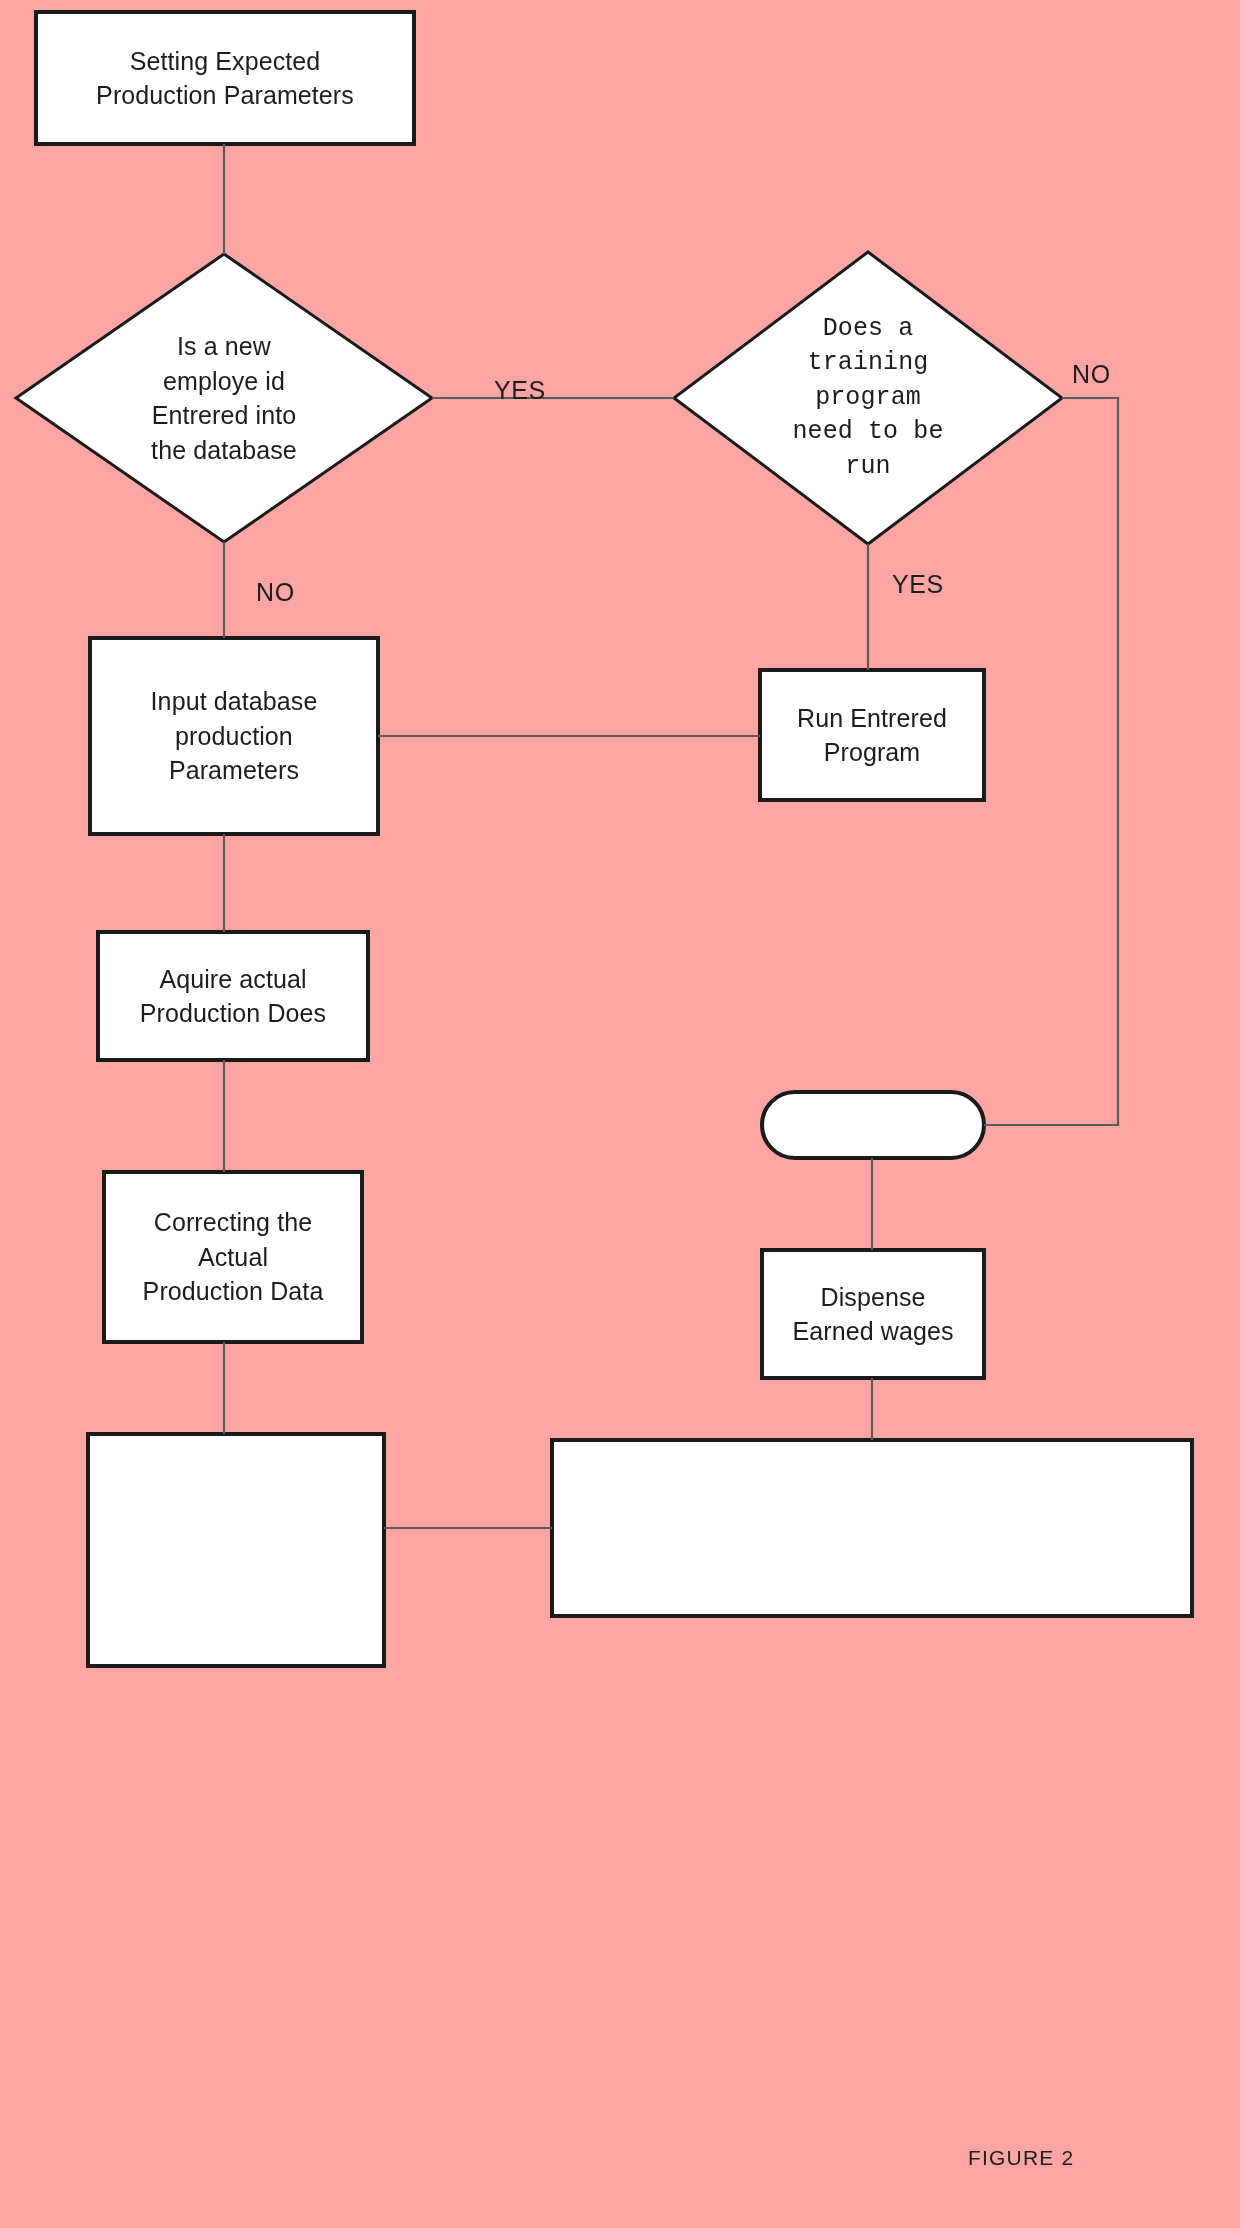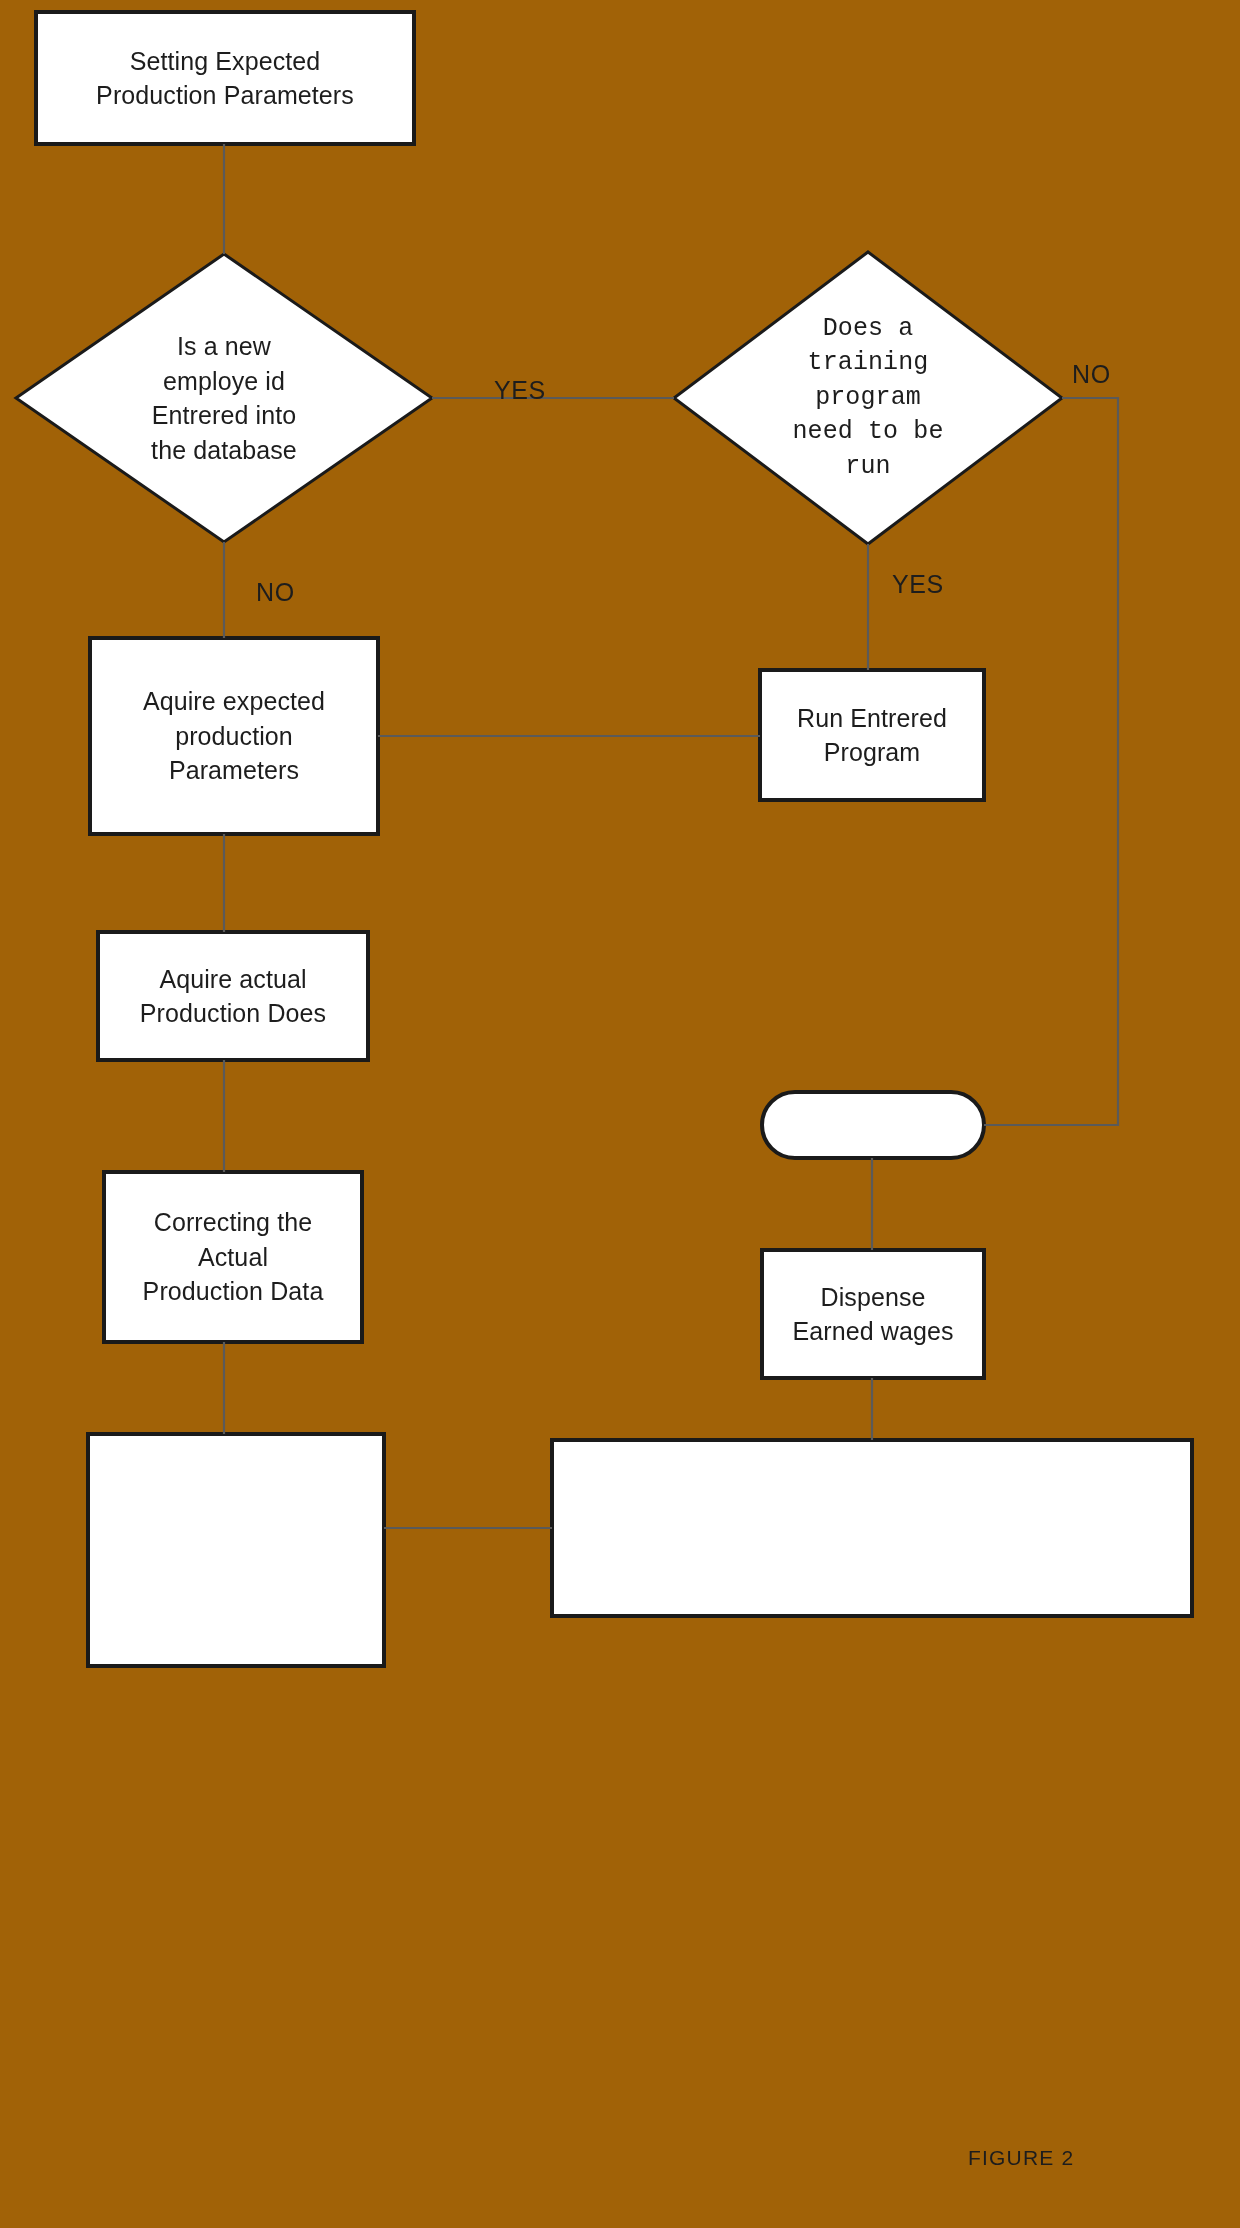--- a/index.html
+++ b/index.html
@@ -8,21 +8,21 @@
     background: #ffffff;
   }
   body {
     font-family: "Liberation Sans", sans-serif;
     color: #1a1a1a;
   }
   #page {
     position: relative;
     width: 1240px;
     height: 2228px;
-    background: #a16207;
+    background: #fca5a5;
     overflow: hidden;
   }
   #svg-layer {
     position: absolute;
     left: 0;
     top: 0;
     width: 1240px;
     height: 2228px;
   }
   .node-label {
@@ -118,21 +118,21 @@
 employe id
 Entrered into
 the database</div>
 
   <div class="node-label" style="left:744px; top:258px; width:248px; height:280px;font-family:Liberation Mono, monospace;">Does a
 training
 program
 need to be
 run</div>
 
-  <div class="node-label" style="left:90px; top:638px; width:288px; height:196px;">Aquire expected
+  <div class="node-label" style="left:90px; top:638px; width:288px; height:196px;">Input database
 production
 Parameters</div>
 
   <div class="node-label" style="left:760px; top:670px; width:224px; height:130px;">Run Entrered
 Program</div>
 
   <div class="node-label" style="left:98px; top:932px; width:270px; height:128px;">Aquire actual
 Production Does</div>
 
   <div class="node-label" style="left:104px; top:1172px; width:258px; height:170px;">Correcting the

